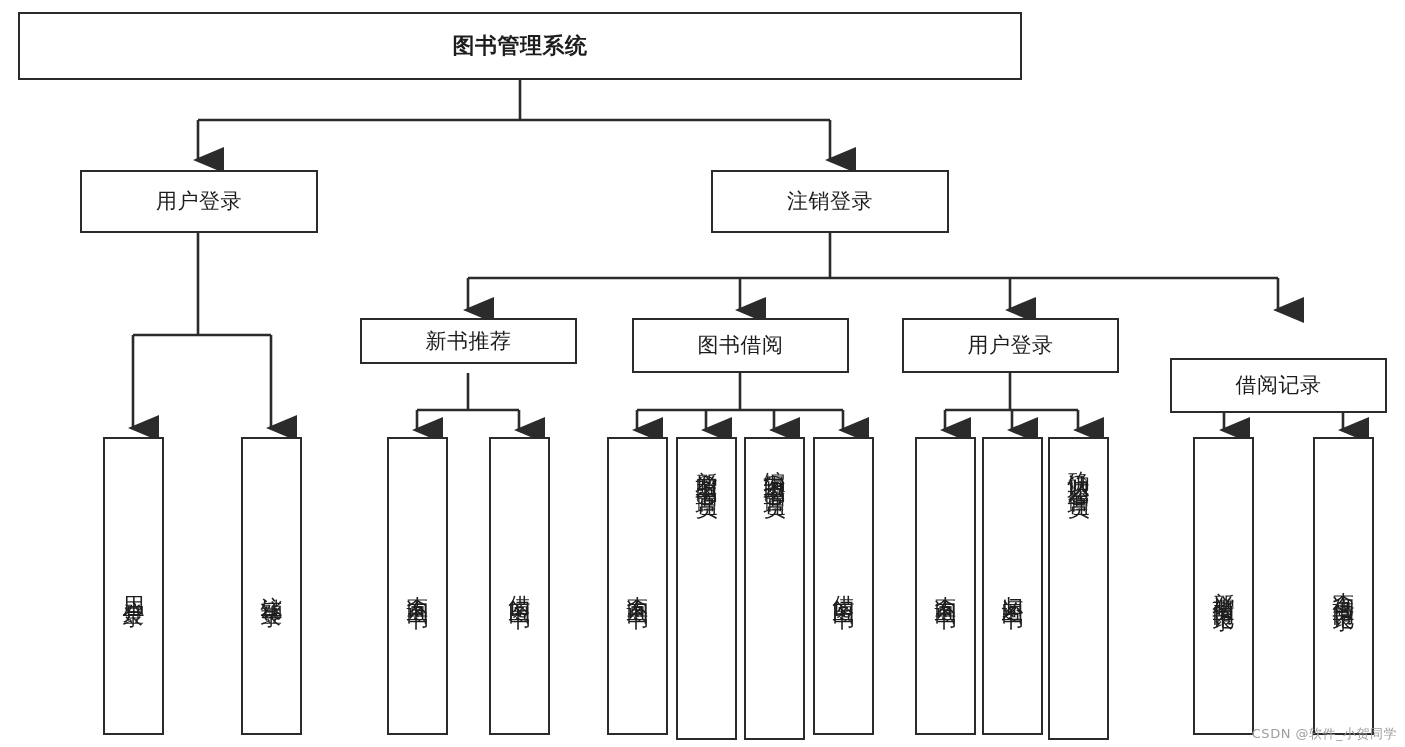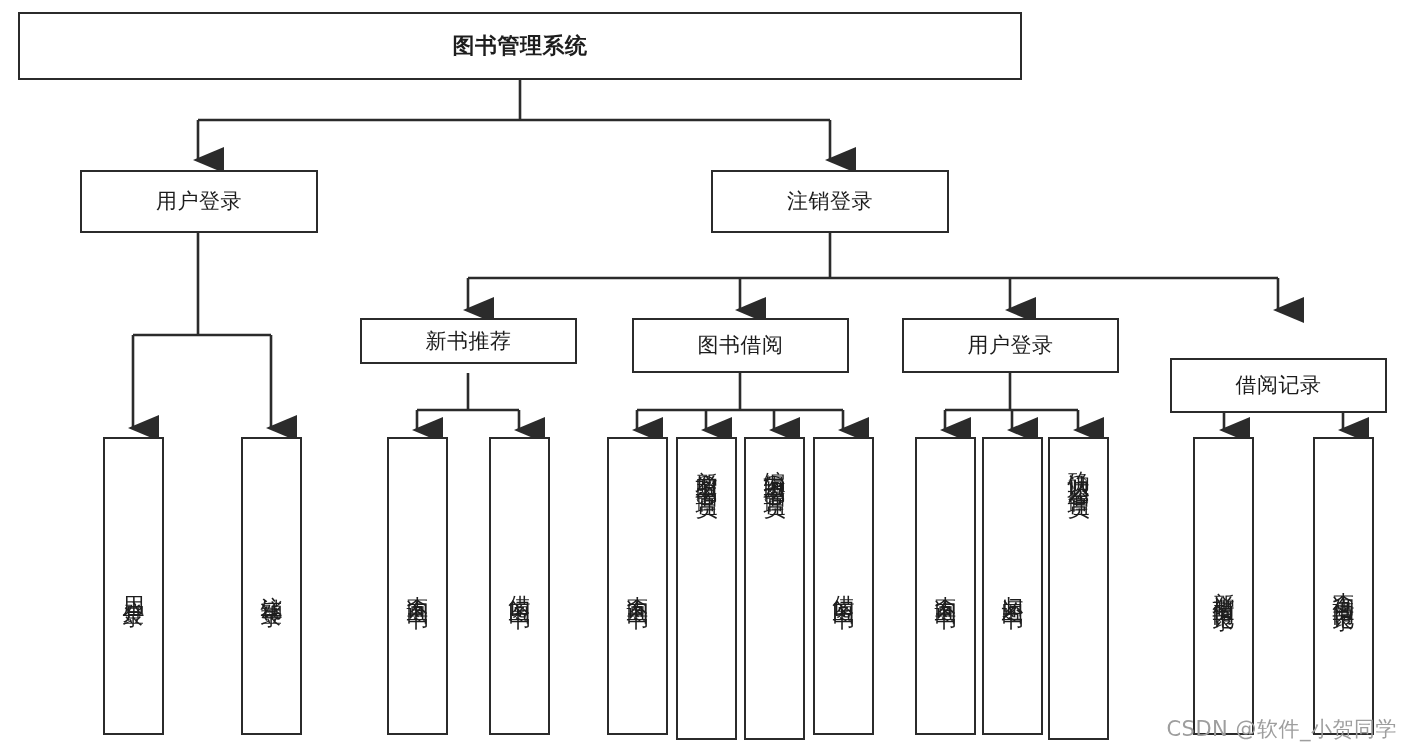--- a/index.html
+++ b/index.html
@@ -62,21 +62,21 @@
   }
   .node.leaf.centered{
     align-items:center;
     padding-top:0;
   }
   
   #watermark{
     position:absolute;
     right:8px;
     bottom:4px;
-    font-size:21px;
+    font-size:13px;
     color:#9e9e9e;
     letter-spacing:0.5px;
     z-index:6;
     white-space:nowrap;
     font-family:"DejaVu Sans","Liberation Sans",sans-serif;
   }
 </style>
 </head>
 <body>
 

